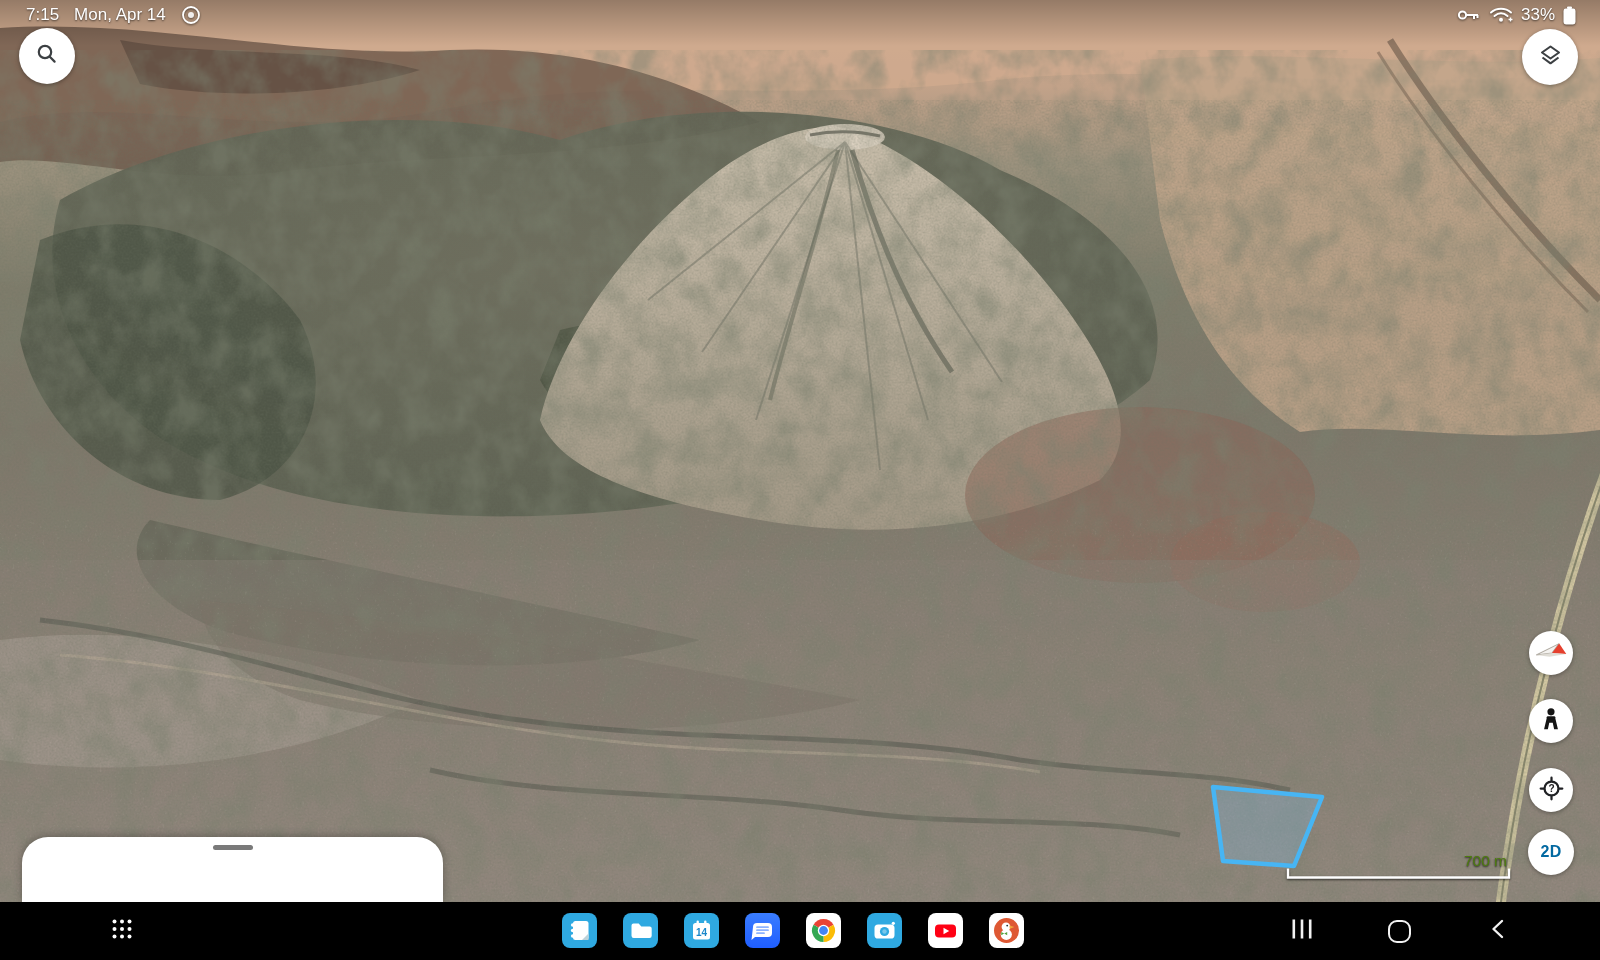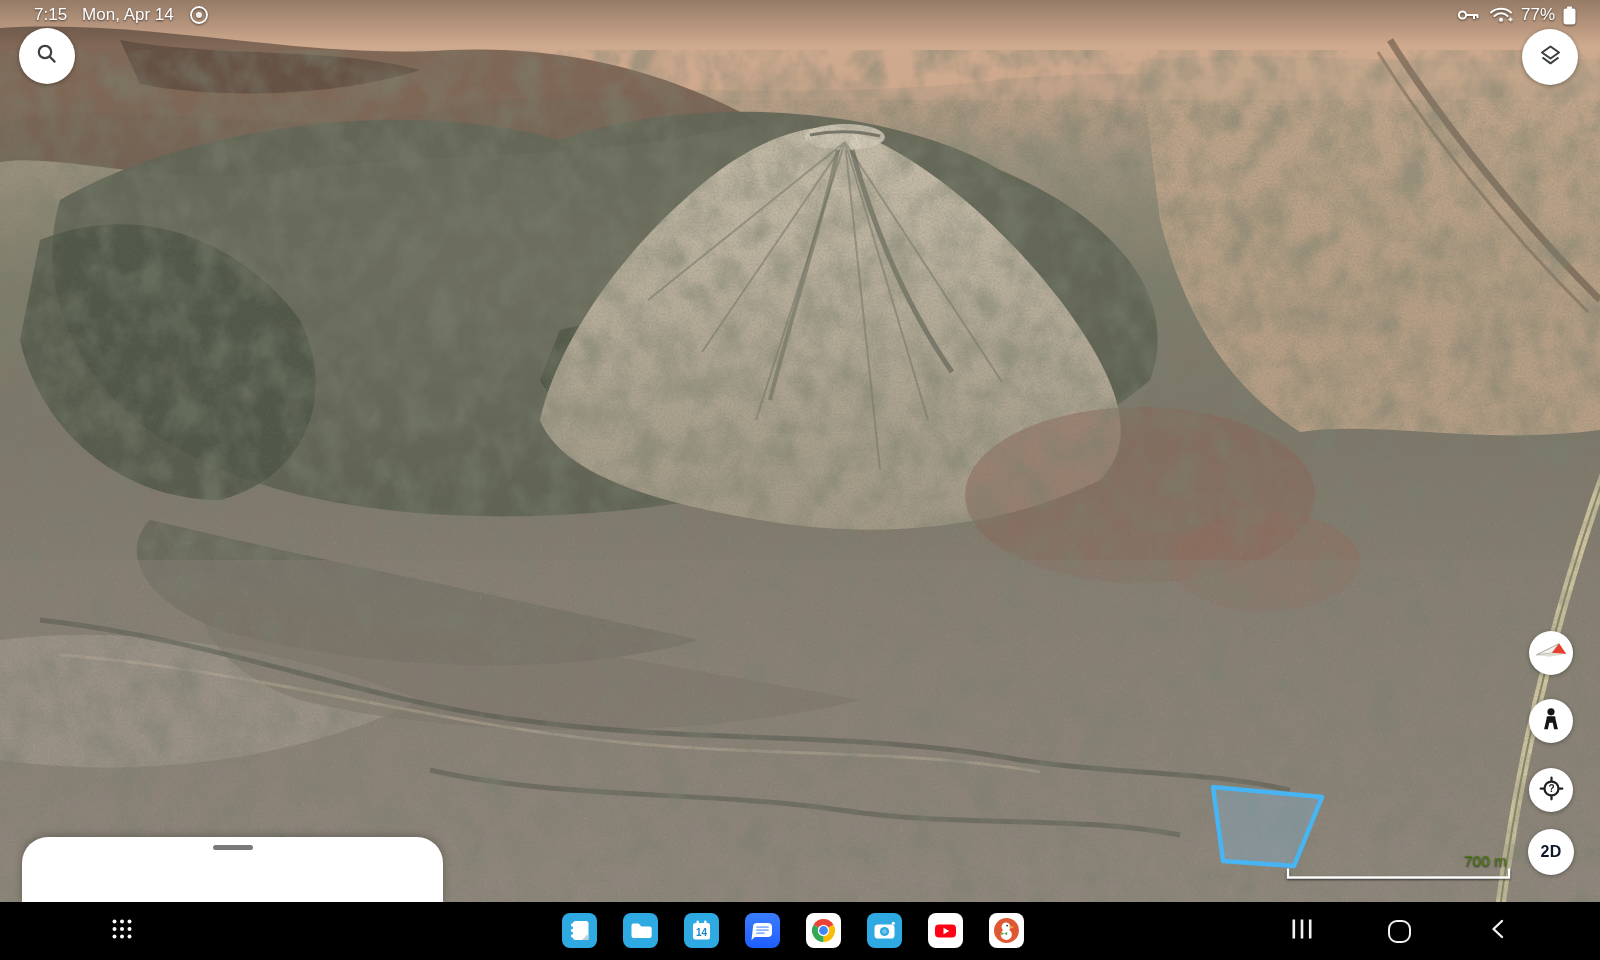--- a/index.html
+++ b/index.html
@@ -8,30 +8,30 @@
   .screen *{box-sizing:border-box;}
 
   
   .terrain{position:absolute;left:0;top:0;width:1600px;height:960px;display:block;}
   .top-shade{position:absolute;left:0;top:0;width:1600px;height:46px;
              background:linear-gradient(rgba(0,0,0,.28),rgba(0,0,0,0));pointer-events:none;}
 
   
   .statusbar{position:absolute;left:0;top:0;width:1600px;height:30px;color:#fff;
              font-size:17px;font-weight:500;text-shadow:0 1px 2px rgba(0,0,0,.65);}
-  .sb-left{position:absolute;left:26px;top:0;height:30px;display:flex;align-items:center;gap:15px;margin-left:8px;}
+  .sb-left{position:absolute;left:26px;top:0;height:30px;display:flex;align-items:center;gap:15px;}
   .sb-right{position:absolute;right:24px;top:0;height:30px;display:flex;align-items:center;gap:8px;}
   .sb-ico{display:flex;align-items:center;filter:drop-shadow(0 1px 1px rgba(0,0,0,.55));}
 
   
   .fab{position:absolute;background:#fff;border-radius:50%;
        box-shadow:0 1px 4px rgba(0,0,0,.35);display:flex;align-items:center;justify-content:center;}
   .fab-56{width:56px;height:56px;}
   .fab-44{width:44px;height:44px;}
-  .twod{font-size:16px;font-weight:bold;color:#0f172a;letter-spacing:.2px;}
+  .twod{font-size:16px;font-weight:bold;color:#0369a1;letter-spacing:.2px;}
 
   
   .scale-label{position:absolute;right:93px;top:852px;color:#4d7c0f;font-size:15.5px;
                text-shadow:0 1px 2px rgba(0,0,0,.85);}
   .overlay-geo{position:absolute;left:0;top:0;width:1600px;height:960px;pointer-events:none;}
 
   
   .sheet{position:absolute;left:22px;top:837px;width:421px;height:65px;background:#fff;
          border-radius:26px 26px 0 0;box-shadow:0 -1px 8px rgba(0,0,0,.28);}
   .handle{position:absolute;left:50%;transform:translateX(-50%);top:8px;width:40px;height:5px;
@@ -166,21 +166,21 @@
         </svg>
       </span>
       <span class="sb-ico">
         <svg width="24" height="18" viewBox="0 0 24 18">
           <path d="M2,6.5 C7.5,1.5 16.5,1.5 22,6.5" fill="none" stroke="#fff" stroke-width="2" stroke-linecap="round"></path>
           <path d="M5.5,10 C9.5,6.6 14.5,6.6 18.5,10" fill="none" stroke="#fff" stroke-width="2" stroke-linecap="round"></path>
           <circle cx="12" cy="13.8" r="2" fill="#fff"></circle>
           <path d="M19.5,13.5 h4 M21.5,11.5 v4" stroke="#fff" stroke-width="1.4"></path>
         </svg>
       </span>
-      <span>77%</span>
+      <span>33%</span>
       <span class="sb-ico">
         <svg width="13" height="19" viewBox="0 0 13 19">
           <rect x="4" y="0.5" width="5" height="2.5" rx="1" fill="#fff"></rect>
           <rect x="0.5" y="2.5" width="12" height="16" rx="2.4" fill="#fff"></rect>
         </svg>
       </span>
     </div>
   </div>
 
   <div class="fab fab-56" style="left:19px;top:28px;">

